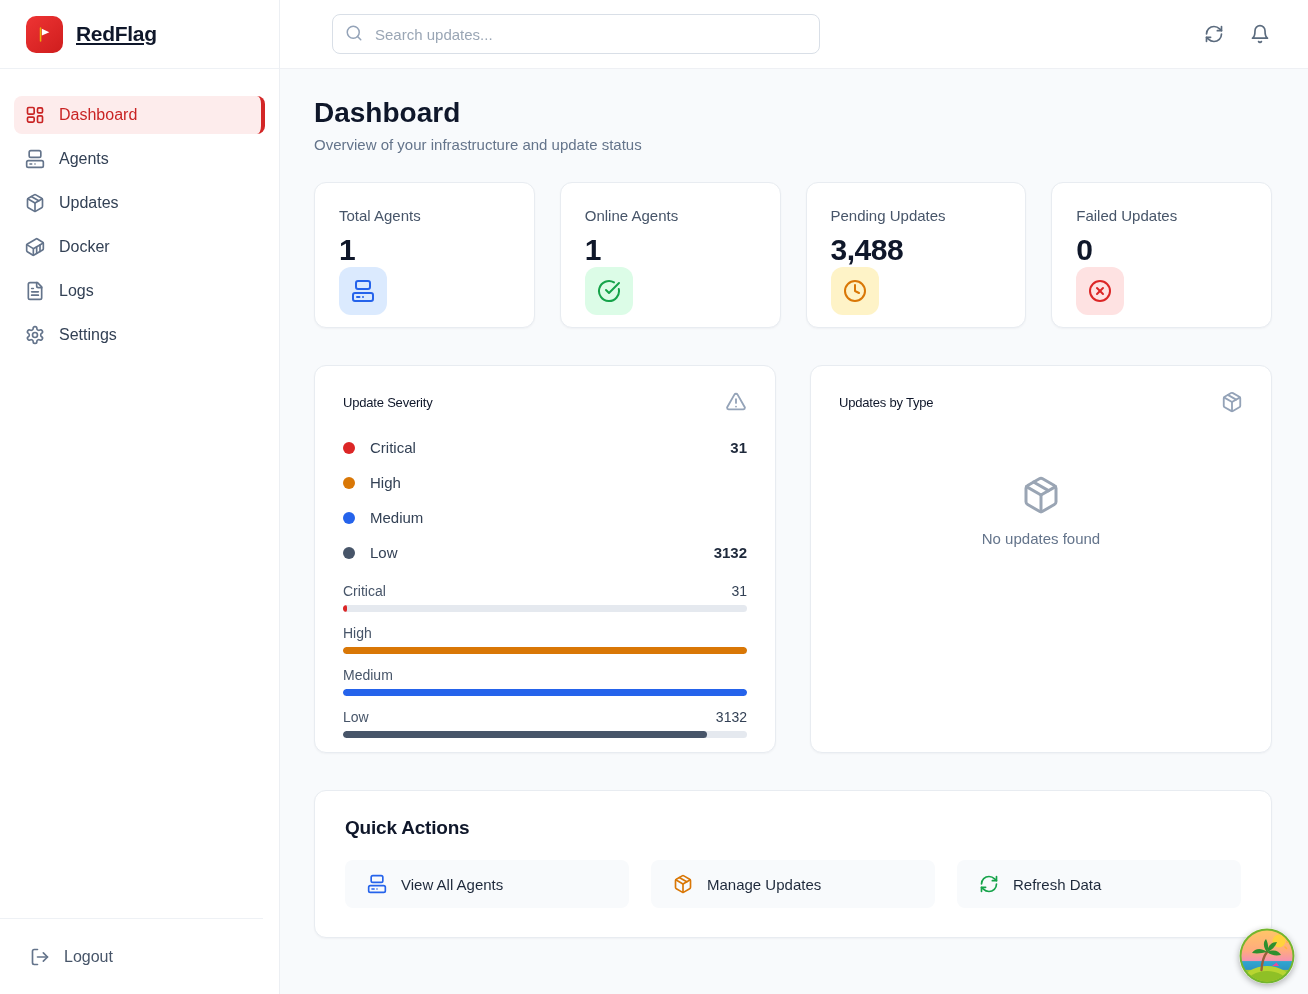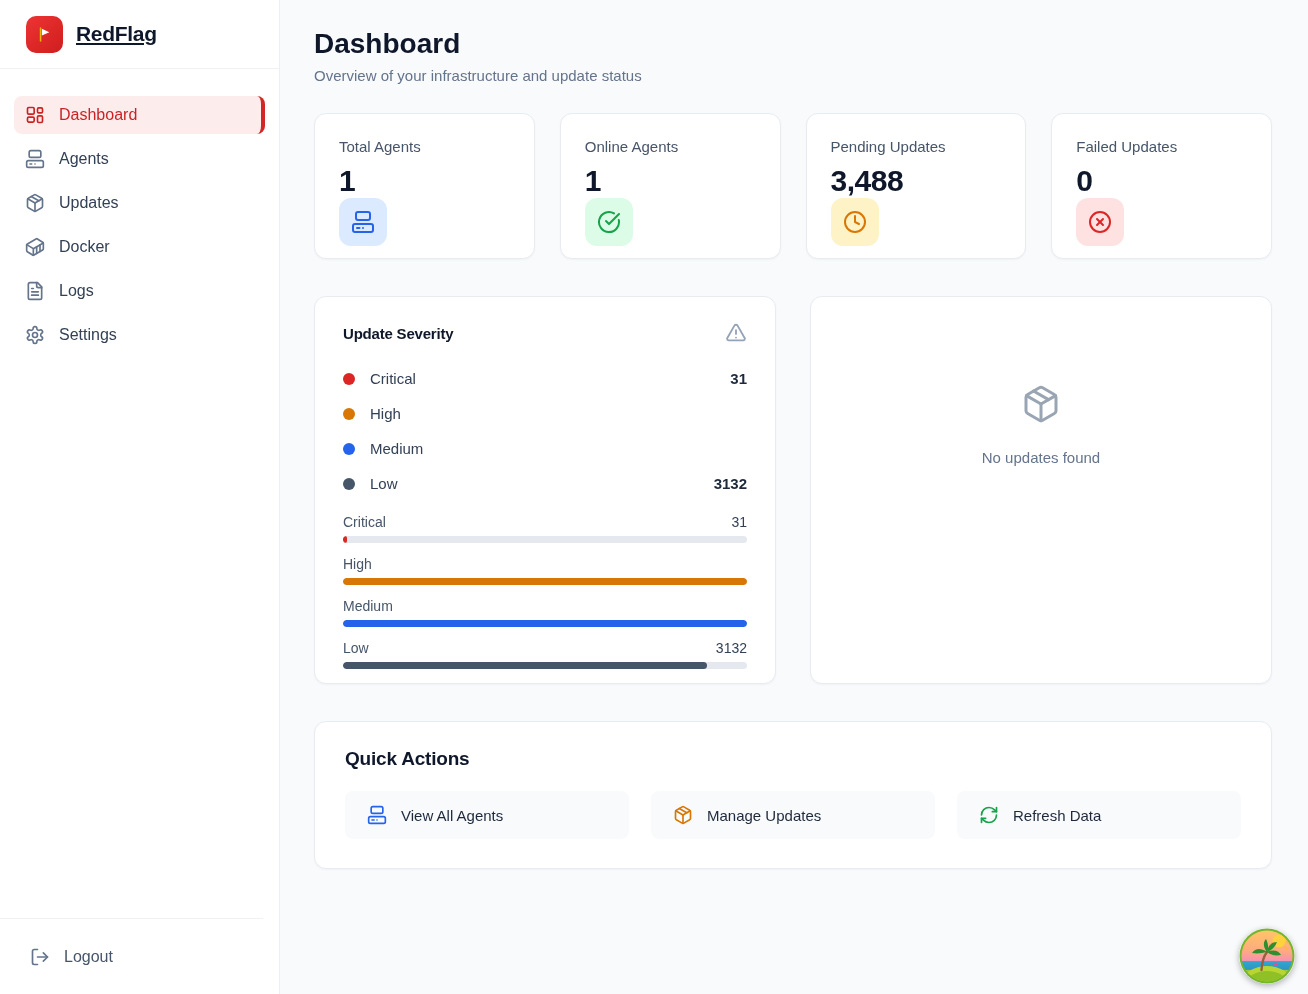--- a/index.html
+++ b/index.html
@@ -47,39 +47,39 @@
   .stat-card { background:#fff; border:1px solid #e8ecf1; border-radius:12px; padding:22px 24px; height:146px;
                display:flex; justify-content:space-between; box-shadow:0 1px 2px rgba(15,23,42,.04);flex-direction:column; }
   .stat-label { font-size:15px; color:#475569; line-height:21px; }
   .stat-value { font-size:30px; font-weight:800; color:#0f172a; margin-top:7px; letter-spacing:-0.5px; }
   .stat-icon { width:48px; height:48px; border-radius:12px; display:flex; align-items:center; justify-content:center; flex-shrink:0; }
 
   .charts { display:grid; grid-template-columns:1fr 1fr; gap:34px; margin-top:37px; }
   .panel { background:#fff; border:1px solid #e8ecf1; border-radius:12px; padding:25px 28px; height:388px;
            box-shadow:0 1px 2px rgba(15,23,42,.04); }
   .panel-head { display:flex; align-items:center; justify-content:space-between; }
-  .panel-title { font-size:15px; font-weight:700; color:#0f172a; letter-spacing:-0.2px; }
+  .panel-title { font-size:13px; font-weight:400; color:#0f172a; letter-spacing:-0.2px; }
   .panel-head svg { color:#94a3b8; }
 
   .legend { margin-top:17px; }
   .legend-row { display:flex; align-items:center; height:35px; }
   .dot { width:12px; height:12px; border-radius:50%; margin-right:15px; flex-shrink:0; }
   .legend-label { font-size:15px; color:#334155; }
   .legend-value { margin-left:auto; font-size:15px; font-weight:700; color:#1e293b; }
 
   .bars { margin-top:5px; }
   .bar-group { margin-top:13px; }
   .bar-top { display:flex; justify-content:space-between; font-size:14px; color:#475569; }
   .bar-top .bv { color:#334155; }
   .track { margin-top:6px; height:7px; border-radius:4px; background:#e5e9ef; overflow:hidden; }
   .fill { height:100%; border-radius:4px; }
 
   .empty { display:flex; flex-direction:column; align-items:center; padding-top:62px; }
   .empty svg { color:#9aa5b4; }
-  .empty-text { margin-top:25px; font-size:15px; color:#64748b; }
+  .empty-text { margin-top:15px; font-size:15px; color:#64748b; }
 
   .qa-card { margin-top:37px; background:#fff; border:1px solid #e8ecf1; border-radius:12px; padding:26px 30px;
              height:148px; box-shadow:0 1px 2px rgba(15,23,42,.04); }
   .qa-title { font-size:19px; font-weight:700; color:#0f172a; letter-spacing:-0.2px; }
   .qa-buttons { display:flex; gap:22px; margin-top:21px; }
   .qa-btn { flex:1; height:48px; background:#f8fafc; border:none; border-radius:8px; display:flex; align-items:center;
             gap:14px; padding-left:22px; font-size:15px; font-weight:500; color:#1e293b; font-family:inherit; cursor:pointer; }
 
   .tropical { position:fixed; right:13px; bottom:10px; width:56px; height:56px; border-radius:50%;
               box-shadow:0 2px 6px rgba(0,0,0,.3); cursor:pointer; }
@@ -162,20 +162,45 @@
         <path d="M9 21H5a2 2 0 0 1-2-2V5a2 2 0 0 1 2-2h4"></path>
           <path d="m16 17 5-5-5-5"></path>
           <path d="M21 12H9"></path>
       </svg>
       <span>Logout</span>
     </div>
   </aside>
 
   <div class="maincol">
 
+    <header class="topbar">
+      <div class="search">
+        <svg class="s-icon" width="18" height="18" viewBox="0 0 24 24" fill="none" stroke="currentColor" stroke-width="2" stroke-linecap="round" stroke-linejoin="round">
+          <circle cx="11" cy="11" r="8"></circle>
+            <path d="m21 21-4.3-4.3"></path>
+        </svg>
+        <input type="text" placeholder="Search updates..." style="">
+      </div>
+      <div class="topbar-icons">
+        <span class="tb-btn">
+          <svg width="20" height="20" viewBox="0 0 24 24" fill="none" stroke="currentColor" stroke-width="2" stroke-linecap="round" stroke-linejoin="round">
+            <path d="M3 12a9 9 0 0 1 9-9 9.75 9.75 0 0 1 6.74 2.74L21 8"></path>
+              <path d="M21 3v5h-5"></path>
+            <path d="M21 12a9 9 0 0 1-9 9 9.75 9.75 0 0 1-6.74-2.74L3 16"></path>
+              <path d="M3 21v-5h5"></path>
+          </svg>
+        </span>
+        <span class="tb-btn">
+          <svg width="20" height="20" viewBox="0 0 24 24" fill="none" stroke="currentColor" stroke-width="2" stroke-linecap="round" stroke-linejoin="round">
+            <path d="M6 8a6 6 0 0 1 12 0c0 7 3 9 3 9H3s3-2 3-9"></path>
+              <path d="M10.3 21a1.94 1.94 0 0 0 3.4 0"></path>
+          </svg>
+        </span>
+      </div>
+    </header>
 
     <main class="content">
       <h1 class="page-title">Dashboard</h1>
       <div class="page-sub">Overview of your infrastructure and update status</div>
 
       <section class="stats">
         <div class="stat-card">
           <div>
             <div class="stat-label">Total Agents</div>
             <div class="stat-value">1</div>
@@ -297,20 +322,29 @@
                 <span class="bv">3132</span>
               </div>
               <div class="track">
                 <div class="fill" style="background: rgb(71, 85, 105); width: 90%;"></div>
               </div>
             </div>
           </div>
         </div>
 
         <div class="panel">
+          <div class="panel-head">
+            <div class="panel-title">Updates by Type</div>
+            <svg width="22" height="22" viewBox="0 0 24 24" fill="none" stroke="currentColor" stroke-width="2" stroke-linecap="round" stroke-linejoin="round">
+              <path d="M21 16V8a2 2 0 0 0-1-1.73l-7-4a2 2 0 0 0-2 0l-7 4A2 2 0 0 0 3 8v8a2 2 0 0 0 1 1.73l7 4a2 2 0 0 0 2 0l7-4A2 2 0 0 0 21 16z"></path>
+              <path d="M3.27 6.96 12 12.01l8.73-5.05"></path>
+                <path d="M12 22.08V12"></path>
+                <path d="m16.5 9.4-9-5.19"></path>
+            </svg>
+          </div>
           <div class="empty">
             <svg width="40" height="40" viewBox="0 0 24 24" fill="none" stroke="currentColor" stroke-width="1.8" stroke-linecap="round" stroke-linejoin="round">
               <path d="M21 16V8a2 2 0 0 0-1-1.73l-7-4a2 2 0 0 0-2 0l-7 4A2 2 0 0 0 3 8v8a2 2 0 0 0 1 1.73l7 4a2 2 0 0 0 2 0l7-4A2 2 0 0 0 21 16z"></path>
               <path d="M3.27 6.96 12 12.01l8.73-5.05"></path>
                 <path d="M12 22.08V12"></path>
                 <path d="m16.5 9.4-9-5.19"></path>
             </svg>
             <div class="empty-text">No updates found</div>
           </div>
         </div>

